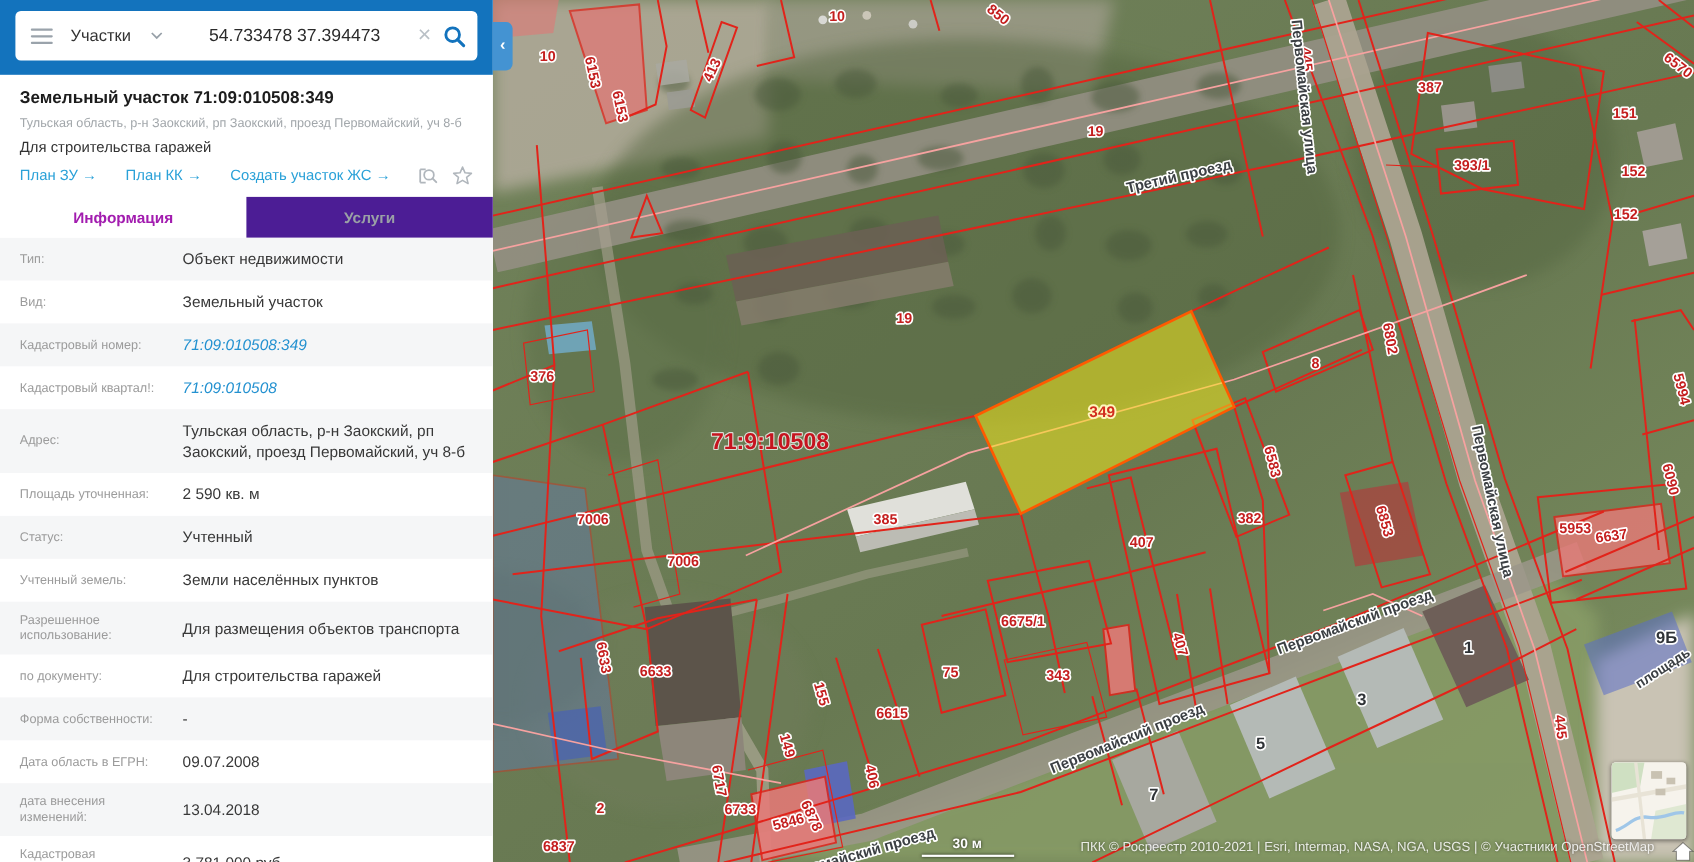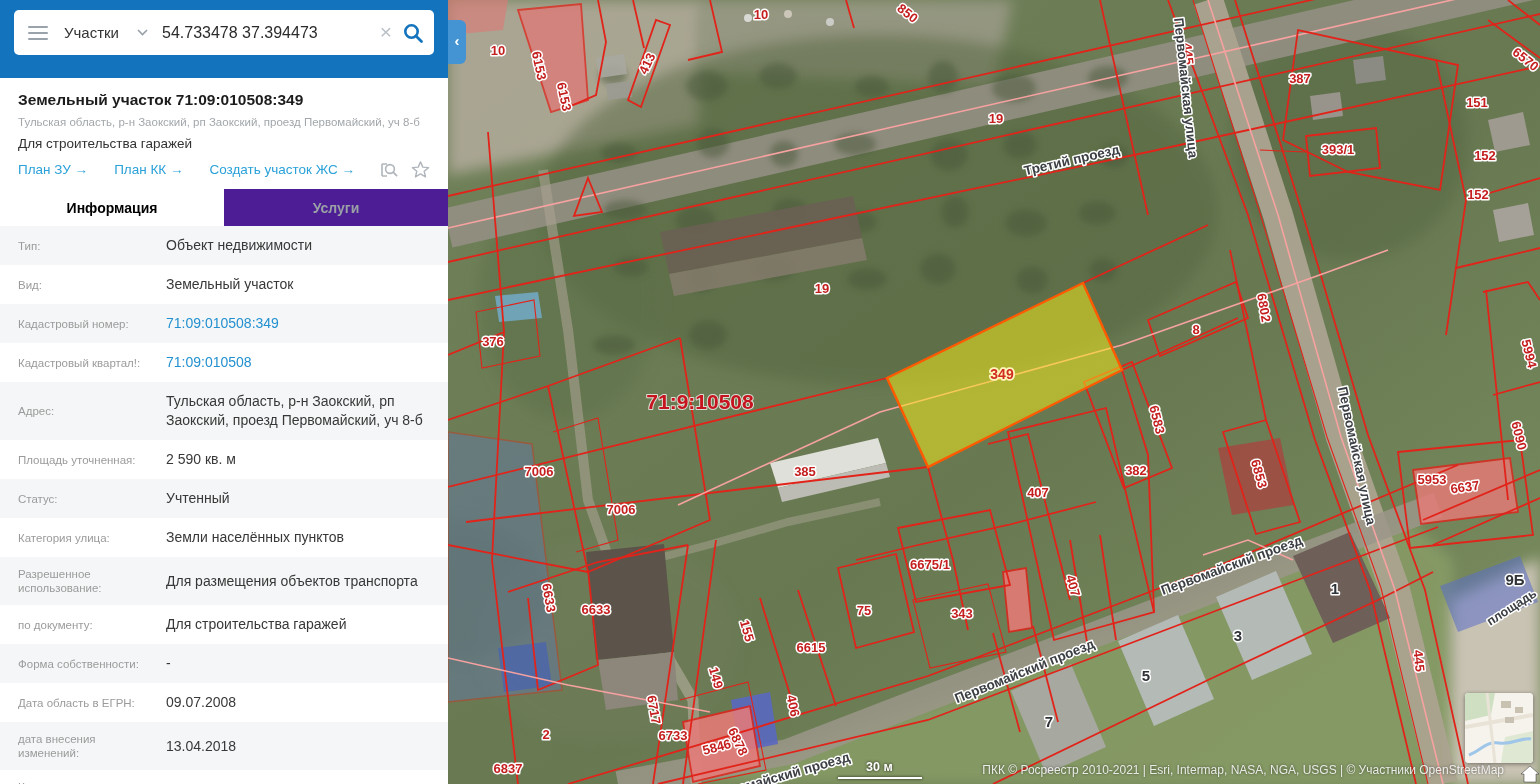--- a/index.html
+++ b/index.html
@@ -1,52 +1,52 @@
 <!DOCTYPE html>
 <html><head>
 <meta charset="utf-8">
 <style>
   * { margin:0; padding:0; box-sizing:border-box; }
   html,body { width:1540px; height:784px; overflow:hidden; font-family:"Liberation Sans",sans-serif; }
   .app { position:relative; width:1540px; height:784px; background:#fff; }
 
   
   .panel { position:absolute; left:0; top:0; width:448px; height:784px; background:#fff; z-index:20; }
-  .hdr { height:78px; background:#1373bd; padding:10px 14px; }
+  .hdr { height:68px; background:#1373bd; padding:10px 14px; }
   .searchbox { height:45px; background:#fff; border-radius:5px; display:flex; align-items:center; padding:0 10px 0 14px; }
   .burger { width:20px; display:flex; flex-direction:column; gap:4px; cursor:pointer; margin-right:16px; }
   .burger span { display:block; height:2px; background:#9aa3ab; border-radius:1px; }
   .cat { display:flex; align-items:center; gap:18px; cursor:pointer; margin-right:14px; }
   .cat-label { font-size:15px; color:#333; }
   .chev { width:11px; height:7px; }
-  .q-input { flex:1; border:none; outline:none; font-size:16px; color:#2b2b2b; font-family:"Liberation Sans",sans-serif; min-width:40px; }
+  .q-input { flex:1; border:none; outline:none; font-size:16px; color:#2b2b2b; font-family:"Liberation Sans",sans-serif; min-width:40px;text-align:center; }
   .clear-x { font-size:21px; color:#b9c0c6; cursor:pointer; padding:0 10px 2px 6px; line-height:1; }
   .mag { width:22px; height:22px; cursor:pointer; }
   .collapse-tab { position:absolute; left:448px; top:20px; width:18px; height:44px; background:#4493d2; border-radius:0 6px 6px 0; color:#fff; font-size:15px; font-weight:bold; text-align:center; line-height:42px; cursor:pointer; z-index:25; }
 
   .tblock { padding:13px 18px 0 18px; }
   .ptitle { font-size:15.5px; font-weight:bold; color:#1c1c1c; }
   .psub { margin-top:7px; font-size:11.5px; color:#a2a7ab; }
   .ppurp { margin-top:8px; font-size:13.5px; color:#333; }
   .plinks { margin-top:11px; display:flex; gap:26px; align-items:center; position:relative; padding-bottom:12px; }
   .plink { font-size:13.5px; color:#2aa1d8; text-decoration:none; cursor:pointer; }
   .plink-icons { position:absolute; right:0; top:-2px; display:flex; gap:12px; }
   .icn { width:19px; height:19px; cursor:pointer; }
 
   .tabs { display:flex; height:37px; }
   .tab { flex:1; display:flex; align-items:center; justify-content:center; font-size:14px; cursor:pointer; }
-  .tab.active { background:#fff; color:#000000; font-weight:bold; }
+  .tab.active { background:#fff; color:#a21caf; font-weight:bold; }
   .tab.inactive { background:#4c1d95; color:#9aa0a6; font-weight:bold; }
 
   .rows { width:448px; }
   .row { display:flex; padding-left:18px; align-items:center; }
   .row:nth-child(odd) { background:#f5f6f7; }
   .rl { width:138px; flex:none; font-size:11.5px; color:#9b9b9b; padding:10px 8px 10px 0; line-height:14px; }
   .rv { flex:1; font-size:14px; color:#383838; padding:10px 14px 10px 10px; line-height:19px; }
-  .rv.link { color:#2391d0; cursor:pointer; }
+  .rv.link { color:#2391d0; cursor:pointer;font-style:italic; }
 
   
   .map { position:absolute; left:448px; top:0; width:1092px; height:784px; overflow:hidden; cursor:grab; background:#6e7f57; }
   .map svg.base { position:absolute; left:0; top:0; }
   svg text { font-family:"Liberation Sans",sans-serif; text-anchor:middle; dominant-baseline:middle; paint-order:stroke; stroke-linejoin:round; }
   .lbl-p  { fill:#c41e1e; stroke:#ffffff; stroke-width:3px; font-size:13px; font-weight:700; }
   .lbl-sel{ fill:#d22c1e; stroke:#fff6bd; stroke-width:3.5px; font-size:14px; font-weight:700; }
   .lbl-q  { fill:#c6141f; stroke:#ffffff; stroke-width:2px; stroke-opacity:.75; font-size:21px; font-weight:700; }
   .lbl-s  { fill:#3c4044; stroke:#ffffff; stroke-width:3px; font-size:13.5px; font-weight:700; }
   .lbl-h  { fill:#2f3337; stroke:#ffffff; stroke-width:3px; font-size:15px; font-weight:700; }
@@ -413,21 +413,21 @@
         </div>
         <div class="row">
           <div class="rl">Площадь уточненная:</div>
           <div class="rv">2 590 кв. м</div>
         </div>
         <div class="row">
           <div class="rl">Статус:</div>
           <div class="rv">Учтенный</div>
         </div>
         <div class="row">
-          <div class="rl">Категория улица:</div>
+          <div class="rl">Учтенный земель:</div>
           <div class="rv">Земли населённых пунктов</div>
         </div>
         <div class="row">
           <div class="rl">Разрешенное использование:</div>
           <div class="rv">Для размещения объектов транспорта</div>
         </div>
         <div class="row">
           <div class="rl">по документу:</div>
           <div class="rv">Для строительства гаражей</div>
         </div>

